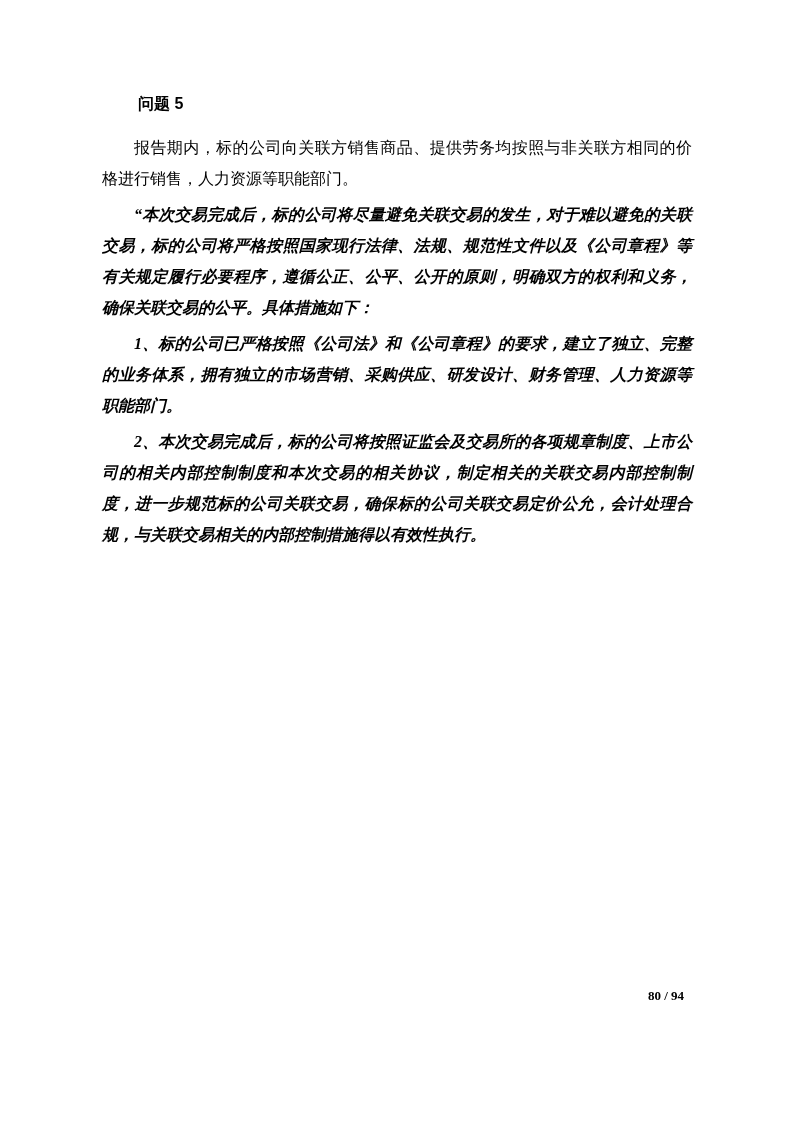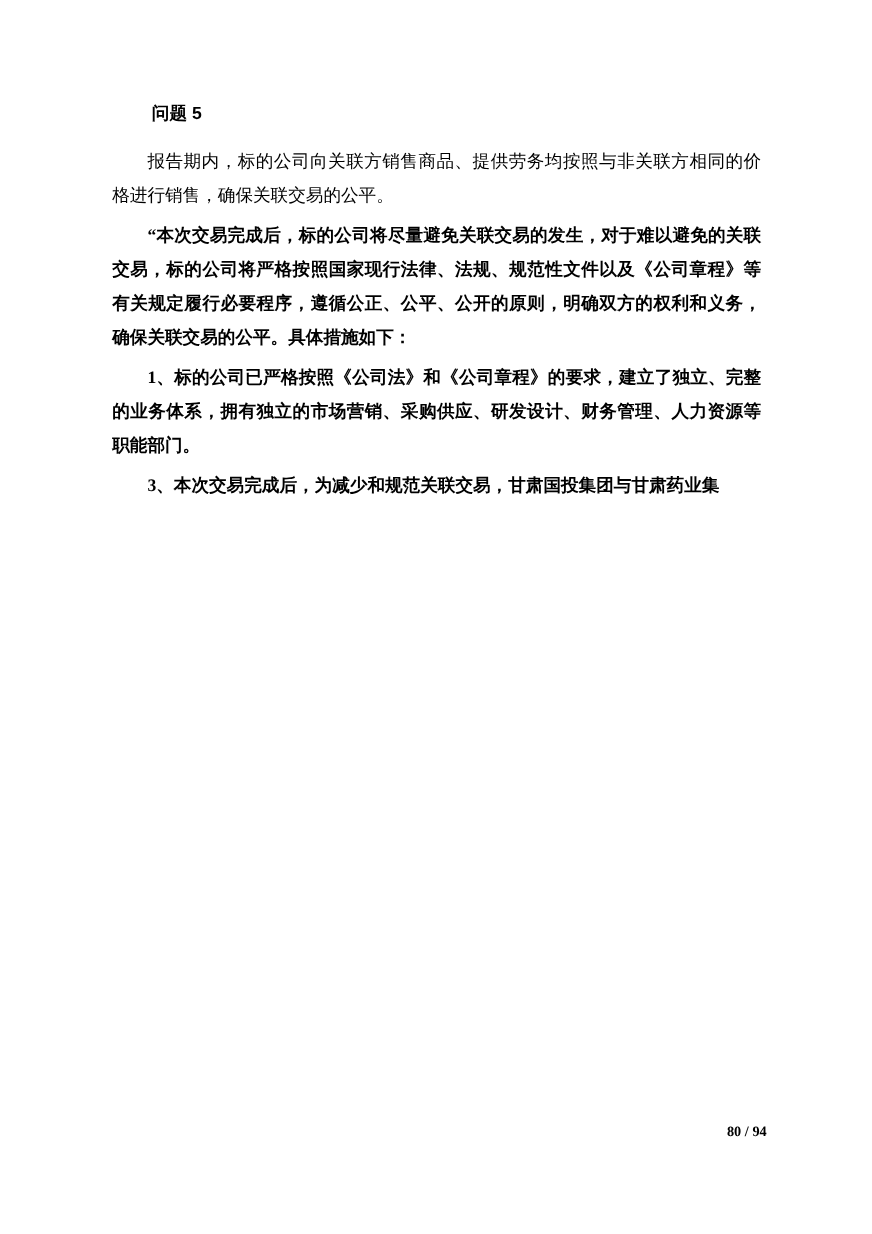--- a/index.html
+++ b/index.html
@@ -46,48 +46,48 @@
     margin-top: 9px !important;
     margin-bottom: 9px !important;
   }
   .p-song {
     font-family: "Liberation Serif", serif;
     font-weight: normal;
   }
   .p-kai {
     font-family: "Liberation Serif", serif;
     font-weight: bold;
+    font-style: italic;
   }
   .footer-pagenum {
     position: absolute;
-    right: 96px;
+    right: 109px;
     top: 988px;
     font-family: "Liberation Serif", serif;
     font-weight: bold;
     font-size: 13px;
     line-height: 16px;
-    margin-top: 33px;
   }
 </style>
 </head>
 <body>
 
 <div class="page">
   <div class="content">
     <p class="h-question">问题 5</p>
 
 
 
 
 
-    <p class="p-song">报告期内，标的公司向关联方销售商品、提供劳务均按照与非关联方相同的价格进行销售，确保关联交易的公平。</p>
+    <p class="p-song">报告期内，标的公司向关联方销售商品、提供劳务均按照与非关联方相同的价格进行销售，人力资源等职能部门。</p>
 
 
     <p class="p-kai">“本次交易完成后，标的公司将尽量避免关联交易的发生，对于难以避免的关联交易，标的公司将严格按照国家现行法律、法规、规范性文件以及《公司章程》等有关规定履行必要程序，遵循公正、公平、公开的原则，明确双方的权利和义务，确保关联交易的公平。具体措施如下：</p>
 
     <p class="p-kai">1、标的公司已严格按照《公司法》和《公司章程》的要求，建立了独立、完整的业务体系，拥有独立的市场营销、采购供应、研发设计、财务管理、人力资源等职能部门。</p>
 
+    <p class="p-kai">2、本次交易完成后，标的公司将按照证监会及交易所的各项规章制度、上市公司的相关内部控制制度和本次交易的相关协议，制定相关的关联交易内部控制制度，进一步规范标的公司关联交易，确保标的公司关联交易定价公允，会计处理合规，与关联交易相关的内部控制措施得以有效性执行。</p>
 
-    <p class="p-kai">3、本次交易完成后，为减少和规范关联交易，甘肃国投集团与甘肃药业集</p>
   </div>
 
   <div class="footer-pagenum">80 / 94</div>
 </div>
 
 </body></html>

